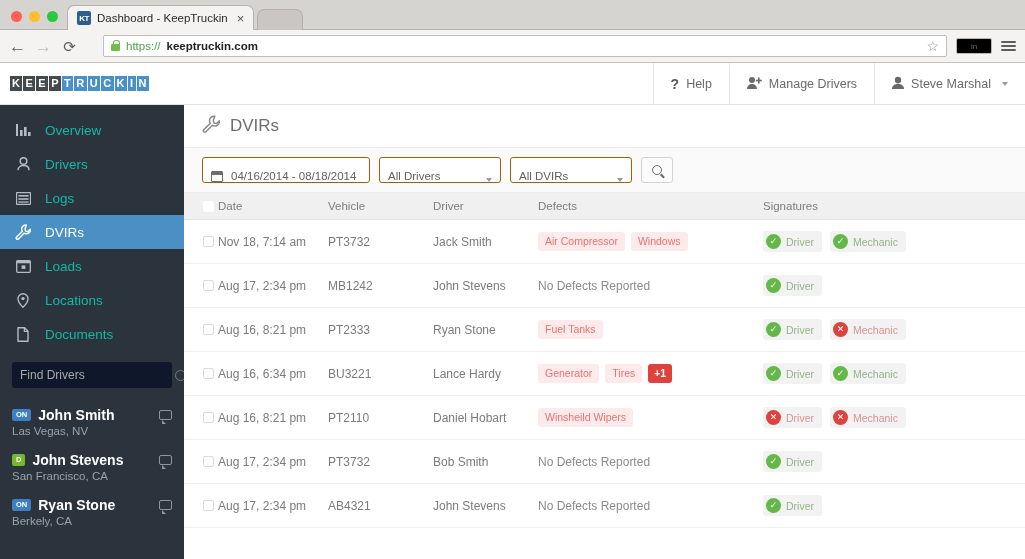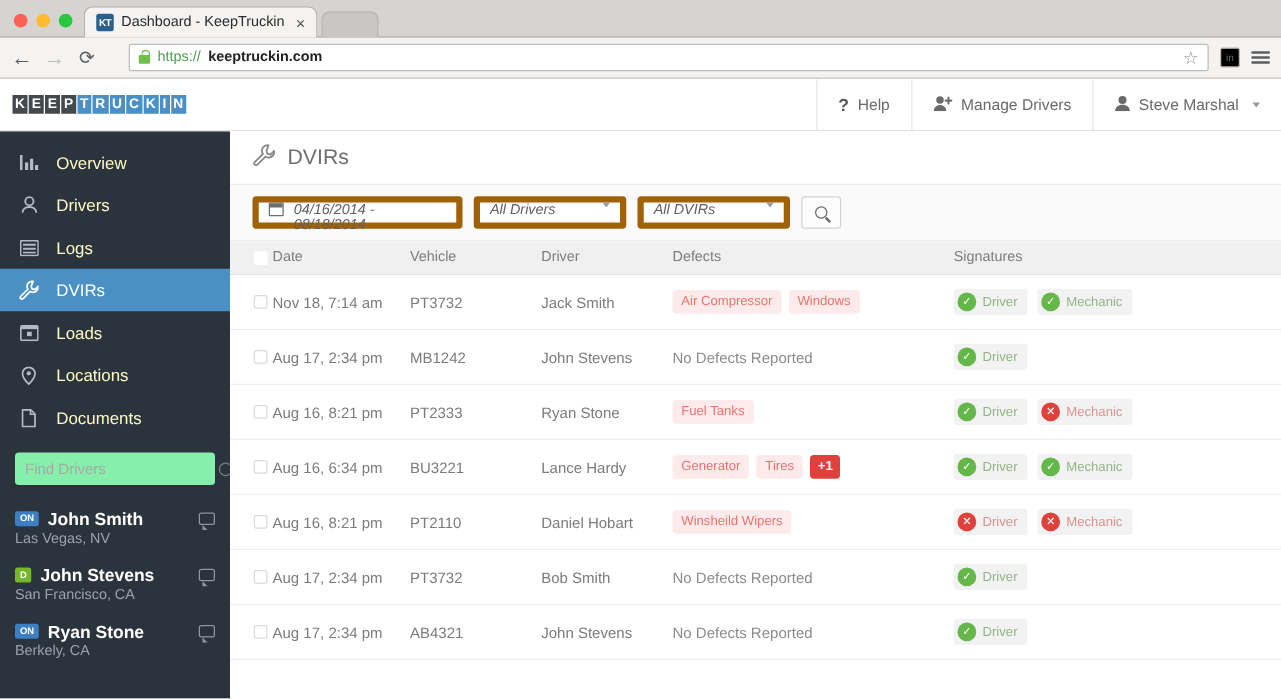--- a/index.html
+++ b/index.html
@@ -65,21 +65,21 @@
   }
   .lock::before {
     content: ""; position: absolute; left: 2px; top: -4px;
     width: 5px; height: 5px; border: 1.4px solid #6ec04b;
     border-bottom: none; border-radius: 3px 3px 0 0;
   }
   .url-scheme { font-size: 11.5px; color: #4a9e4a; }
   .url-host { font-size: 11.5px; color: #222; font-weight: bold; }
   .star { font-size: 14px; color: #8c8c8c; margin-left: auto; }
   .ext-icon {
-    width: 16px; height: 16px; background: #000000;
+    width: 36px; height: 16px; background: #000000;
     border: 1px solid #b9b6b3; border-radius: 2px;
     display: flex; align-items: center; justify-content: center;
     font-size: 8px; color: #6d6d6d;
   }
   .hamburger { display: flex; flex-direction: column; gap: 2px; width: 15px; }
   .hamburger span { display: block; height: 2px; background: #5d5d5d; border-radius: 1px; }
 
   
   .app { flex: 1; display: flex; flex-direction: column; overflow: hidden; }
 
@@ -112,32 +112,32 @@
   .body { flex: 1; display: flex; overflow: hidden; }
 
   
   .sidebar {
     width: 184px; background: #2b333d; flex: 0 0 184px;
     display: flex; flex-direction: column; overflow: hidden;
   }
   .nav { padding-top: 8px; }
   .nav-item {
     display: flex; align-items: center; gap: 14px;
-    height: 34px; padding-left: 15px; color: #fef9c3; font-size: 13.5px;
+    height: 34px; padding-left: 15px; color: #14b8a6; font-size: 13.5px;
   }
   .nav-item.active { background: #4a90c4; color: #fff; }
   .nav-ico {
     width: 16px; height: 16px; display: flex;
     align-items: center; justify-content: center; flex: 0 0 16px;
   }
   .nav-ico svg { display: block; }
 
   .driversearch { padding: 11px 12px 4px; }
   .driversearch-box {
-    height: 26px; background: #86efac; border-radius: 3px;
+    height: 26px; background: #0f172a; border-radius: 3px;
     display: flex; align-items: center; padding: 0 8px;
   }
   .driversearch-box input {
     border: none; outline: none; flex: 1; font-size: 12px;
     color: #666; font-family: "Liberation Sans", sans-serif; background: transparent;
   }
   .driversearch-box input::placeholder { color: #a9a9a9; }
   .mag {
     width: 11px; height: 11px; border: 1.6px solid #7a7a7a;
     border-radius: 50%; position: relative; flex: 0 0 11px;
@@ -176,23 +176,23 @@
     padding-left: 18px; background: #fff;
   }
   .page-title { font-size: 17px; color: #6e6e6e; }
 
   .filters {
     height: 46px; background: #fafafa; border-top: 1px solid #ececec;
     border-bottom: 1px solid #ececec;
     display: flex; align-items: center; gap: 9px; padding: 0 18px;
   }
   .ctl {
-    height: 26px; background: #fff; border: 5px solid #a16207;
-    border-radius: 3px; display: flex; align-items: flex-start;
-    padding: 0 8px; font-size: 11.5px; color: #5f5f5f; font-style: italic;
+    height: 26px; background: #fff; border: 1px solid #a16207;
+    border-radius: 3px; display: flex; align-items: flex-end;
+    padding: 0 8px; font-size: 11.5px; color: #5f5f5f;
   }
   .ctl.date { gap: 8px; width: 168px; }
   .cal {
     width: 12px; height: 11px; border: 1.4px solid #6d6d6d;
     border-radius: 1px; position: relative; flex: 0 0 12px;
   }
   .cal::before {
     content: ""; position: absolute; top: 0; left: 0; right: 0;
     height: 3px; background: #6d6d6d;
   }

